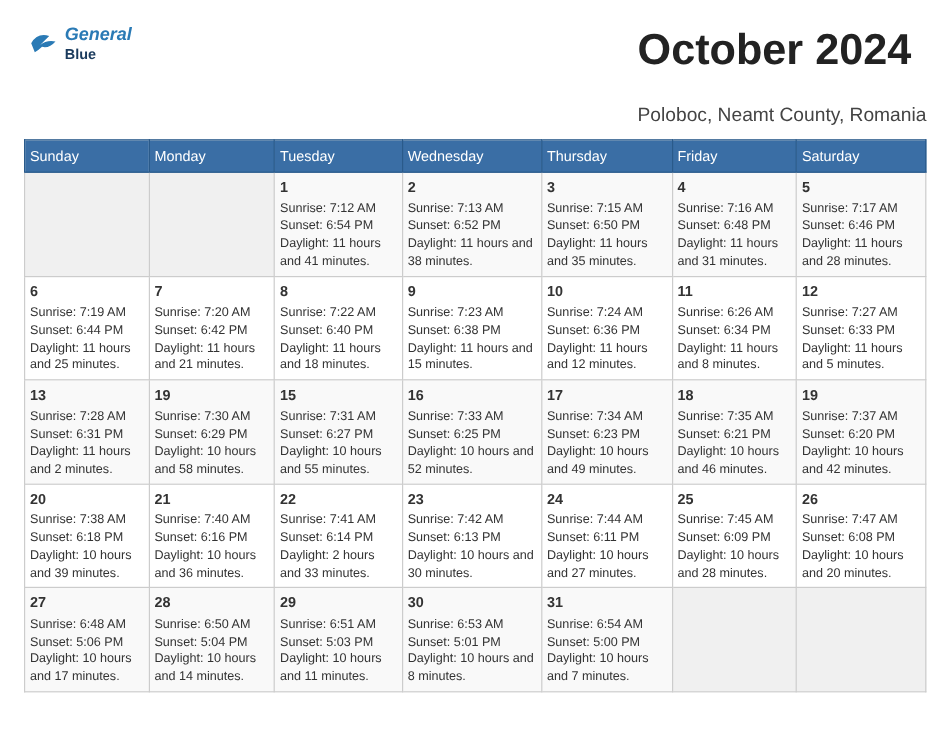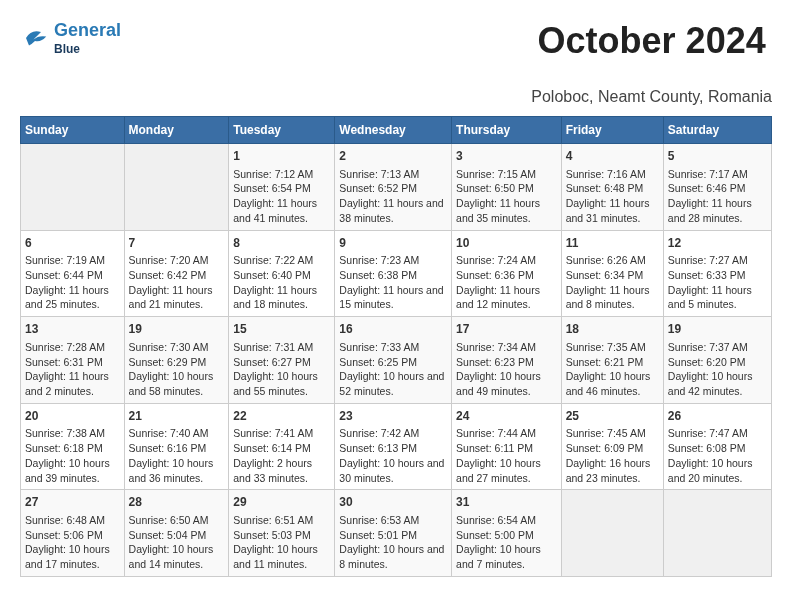--- a/index.html
+++ b/index.html
@@ -19,21 +19,21 @@
     .logo {
       display: flex;
       align-items: center;
       gap: 4px;
     }
     .logo-bird {
       width: 30px;
       height: 30px;
     }
     .title-block {
-      text-align: center;
+      text-align: left;
     }
     .title-block h1 {
       font-size: 36px;
       font-weight: bold;
       color: #222;
     }
     .title-block h2 {
       font-size: 16px;
       font-weight: normal;
       color: #444;
@@ -43,21 +43,21 @@
       width: 100%;
       border-collapse: collapse;
       font-size: 11px;
     }
     thead tr th {
       background: #3a6ea5;
       color: #fff;
       padding: 6px 4px;
       text-align: left;
       font-size: 12px;
-      font-weight: bold;
+      font-weight: normal;
       border: 1px solid #2a5a8a;
     }
     tbody tr td {
       border: 1px solid #ccc;
       vertical-align: top;
       padding: 4px;
       height: 80px;
       background: #fff;
       color: #333;
       font-size: 10.5px;
@@ -78,21 +78,21 @@
   </style>
 </head>
 <body>
 
 <div class="header">
   <div class="logo">
     <svg class="logo-bird" viewBox="0 0 40 40">
       <path d="M8 20 Q15 8 28 12 Q22 18 18 22 Q25 16 35 18 Q28 26 20 24 Q16 28 12 30 Z" fill="#2a7ab5"></path>
     </svg>
     <div style="line-height:1.2">
-      <div style="font-size:18px;font-weight:bold;color:#1a3a5c;"><span style="color:#2a7ab5">General</span></div>
+      <div style="font-size:15px;font-weight:bold;color:#1a3a5c;font-style:italic;"><span style="color:#2a7ab5">General</span></div>
       <div style="font-size:12px;font-weight:bold;color:#1a3a5c;">Blue</div>
     </div>
   </div>
   <div class="title-block">
     <h1>October 2024</h1>
     <h2>Poloboc, Neamt County, Romania</h2>
   </div>
 </div>
 
 <table>
@@ -258,21 +258,21 @@
         <td>
           <span class="day-num">24</span>
           <div>Sunrise: 7:44 AM</div>
           <div>Sunset: 6:11 PM</div>
           <div>Daylight: 10 hours and 27 minutes.</div>
         </td>
         <td>
           <span class="day-num">25</span>
           <div>Sunrise: 7:45 AM</div>
           <div>Sunset: 6:09 PM</div>
-          <div>Daylight: 16 hours and 23 minutes.</div>
+          <div>Daylight: 10 hours and 28 minutes.</div>
         </td>
         <td>
           <span class="day-num">26</span>
           <div>Sunrise: 7:47 AM</div>
           <div>Sunset: 6:08 PM</div>
           <div>Daylight: 10 hours and 20 minutes.</div>
         </td>
       </tr>
       <tr>
         <td>

